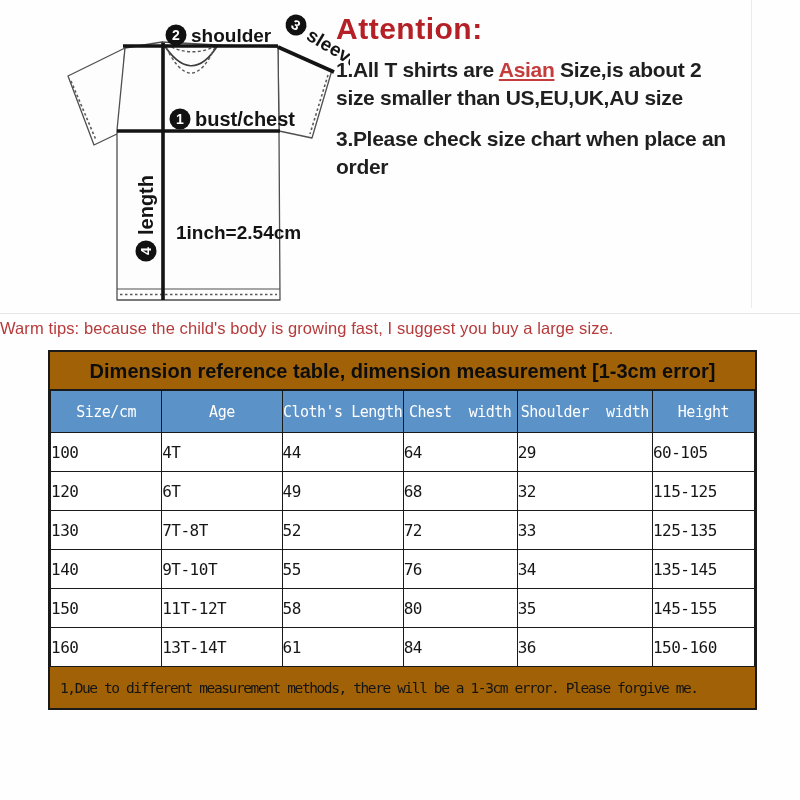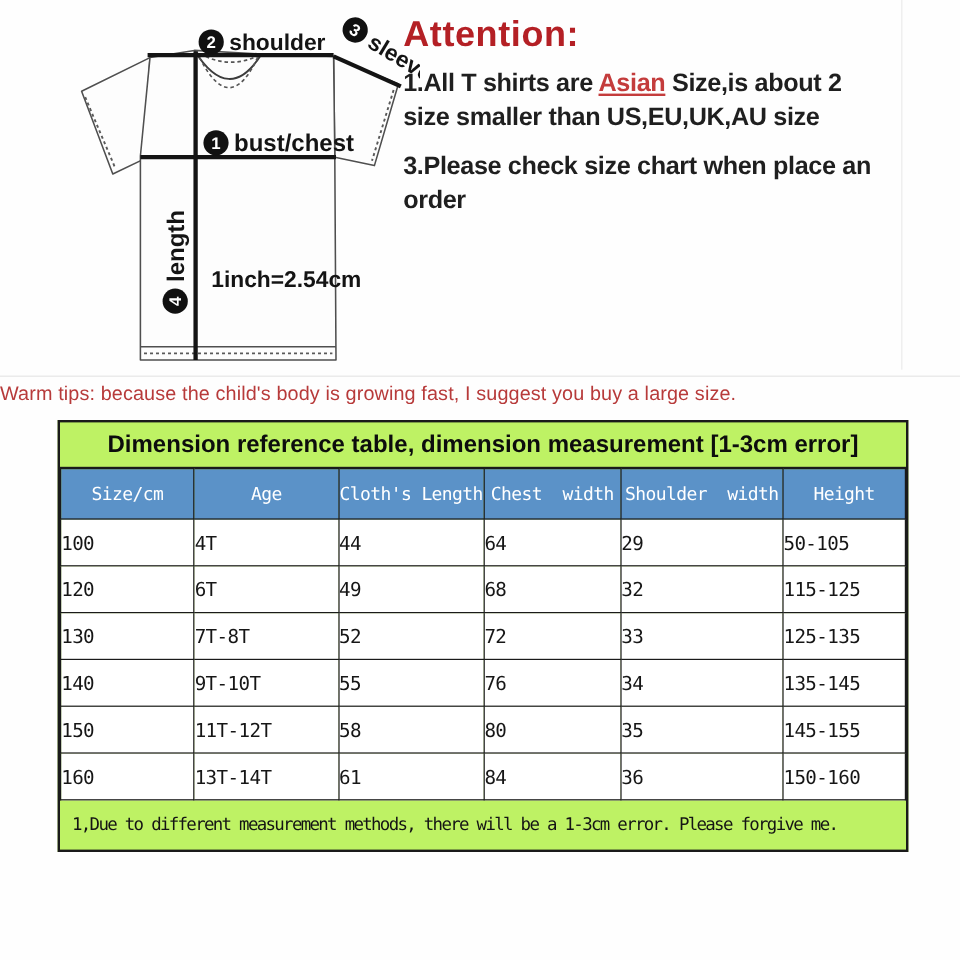--- a/index.html
+++ b/index.html
@@ -56,21 +56,21 @@
     position:absolute;left:0;top:319px;width:800px;
     text-align:left;
     color:var(--warm-tip-red);
     font-size:16.5px;letter-spacing:0.1px;
   }
 
   
   .table-wrap{
     position:absolute;left:48px;top:350px;width:709px;
     border:2px solid var(--table-border);
-    background:#bef264;
+    background:#a16207;
   }
   .table-title{
     height:38px;line-height:38px;text-align:center;
     font-size:20px;font-weight:bold;color:#0d0d0d;
     border-bottom:1px solid var(--table-border);
     white-space:nowrap;
   }
   table.size-table{width:100%;border-collapse:collapse;table-layout:fixed;}
   table.size-table th{
     background:var(--header-blue);
@@ -186,21 +186,21 @@
         <th>Height</th>
       </tr>
     </thead>
     <tbody>
         <tr>
           <td>100</td>
           <td>4T</td>
           <td>44</td>
           <td>64</td>
           <td>29</td>
-          <td>50-105</td>
+          <td>60-105</td>
         </tr>
         <tr>
           <td>120</td>
           <td>6T</td>
           <td>49</td>
           <td>68</td>
           <td>32</td>
           <td>115-125</td>
         </tr>
         <tr>

